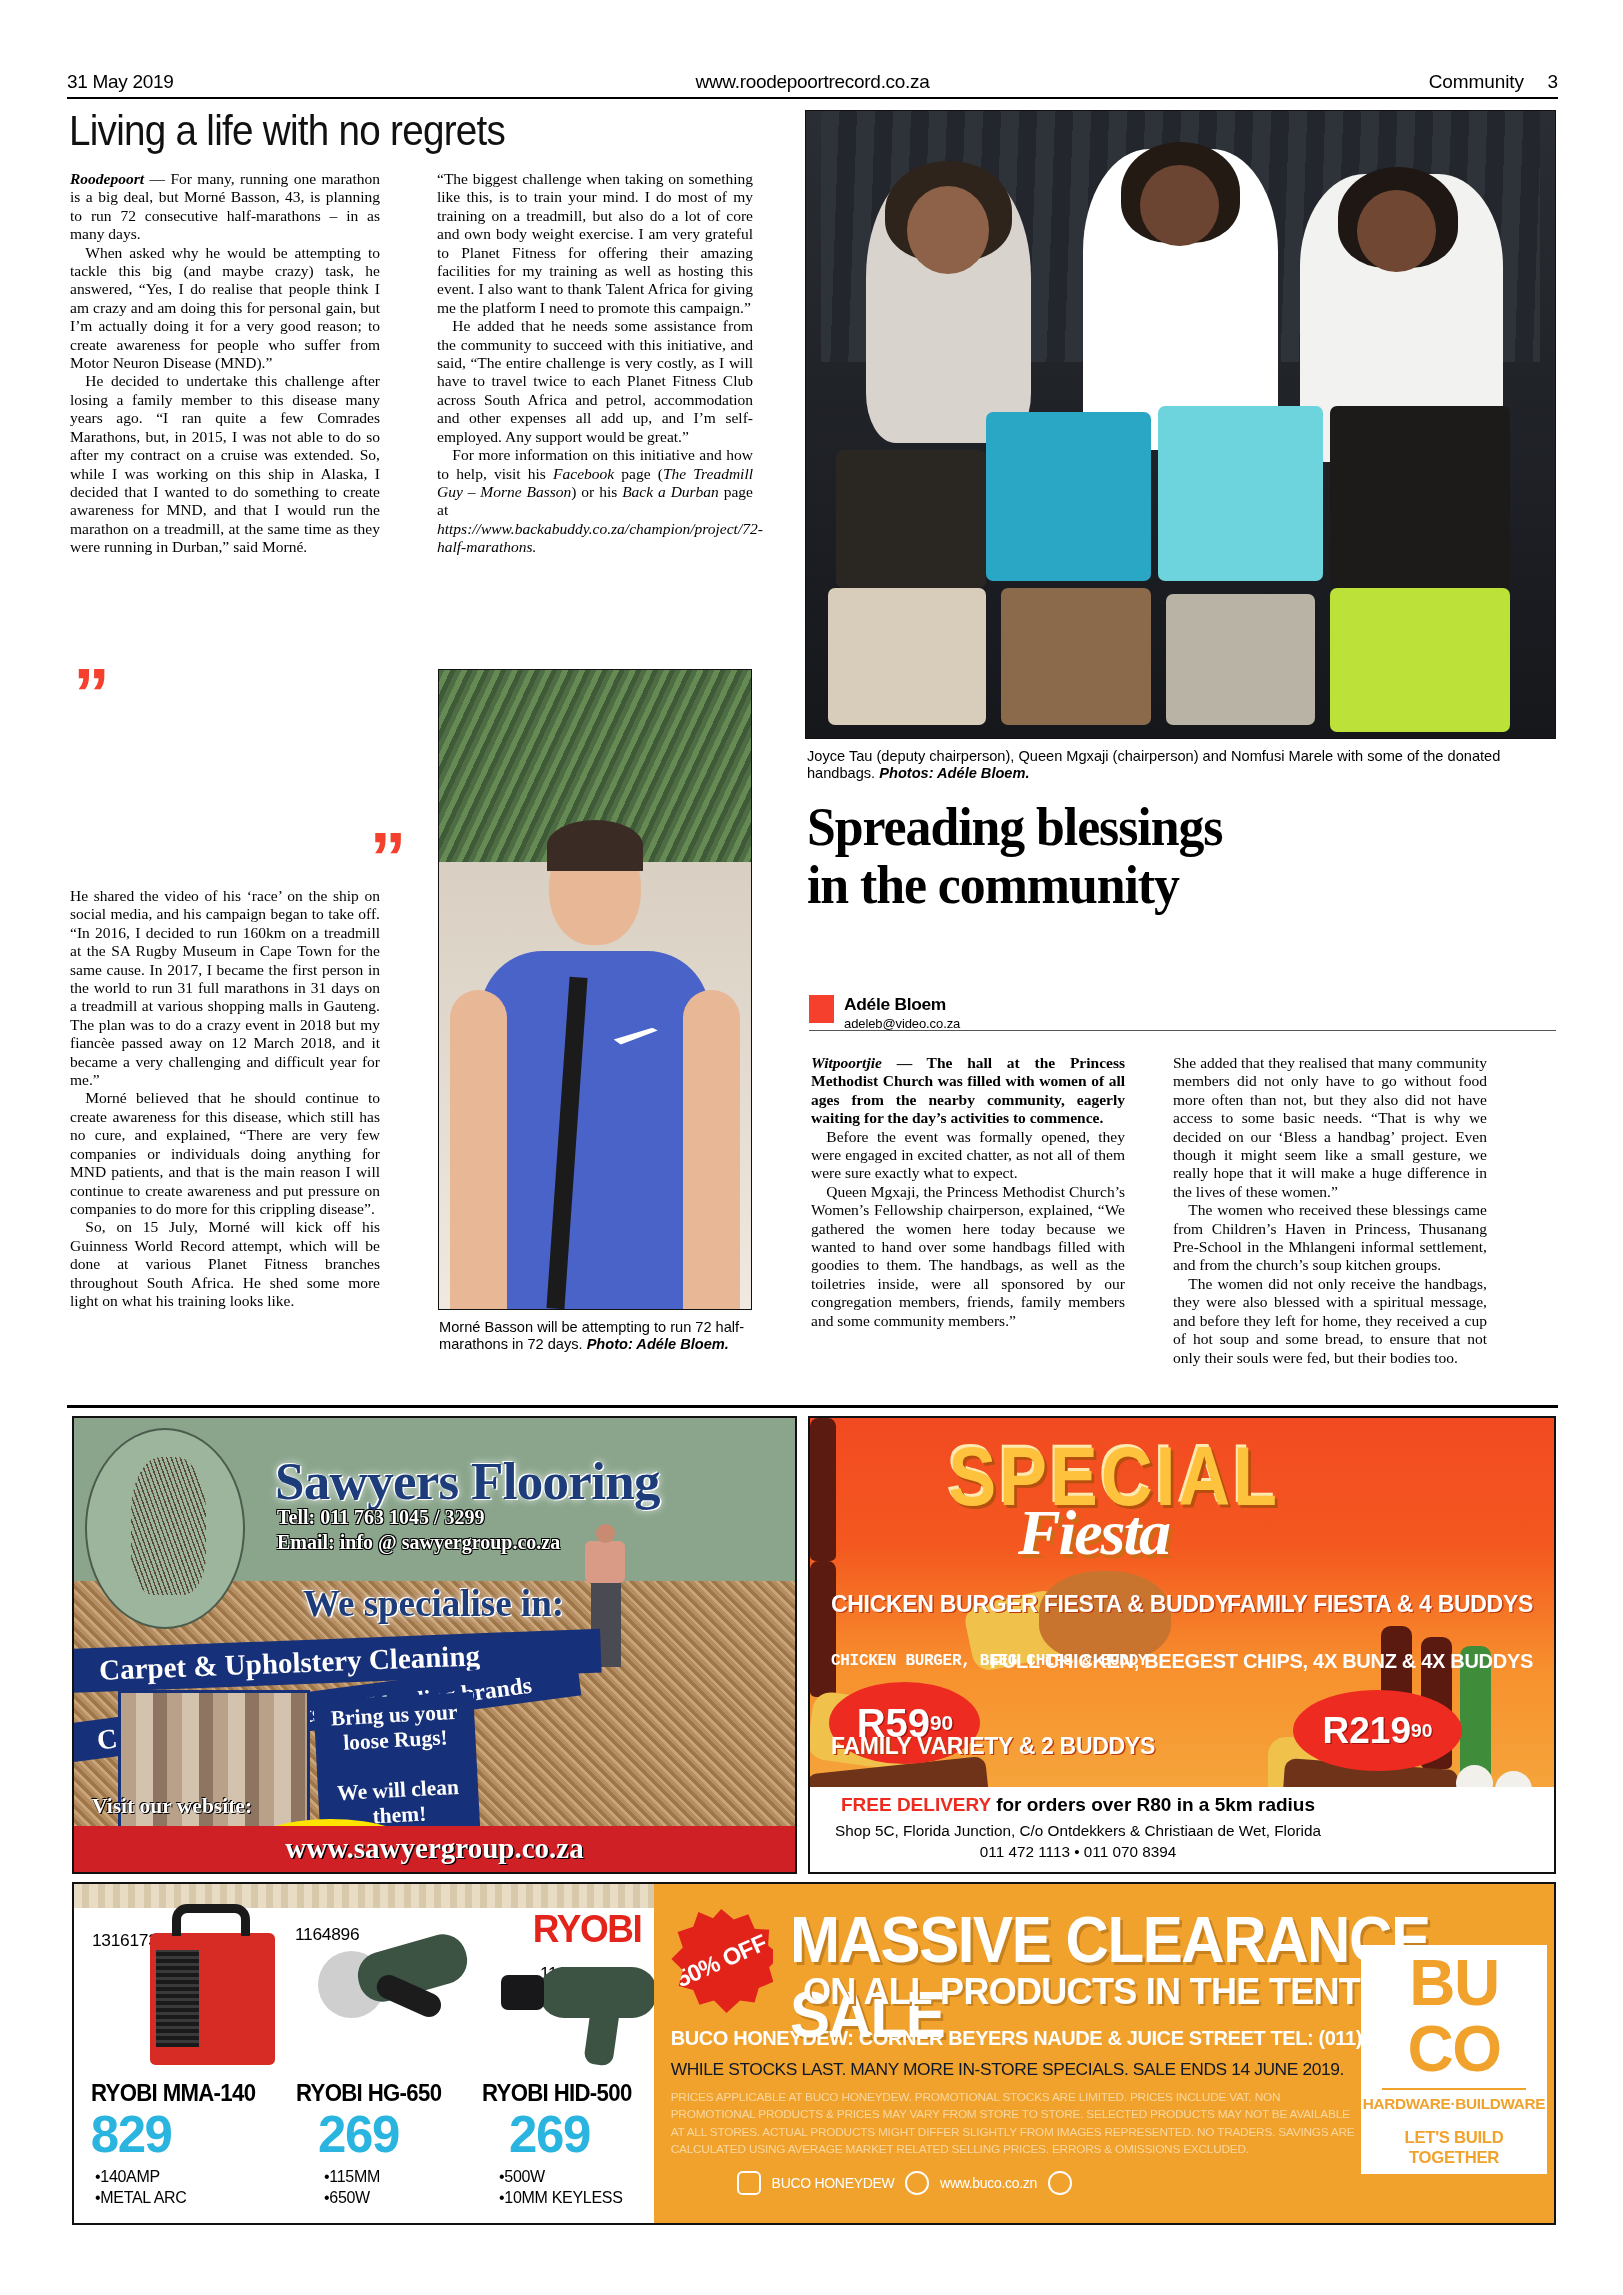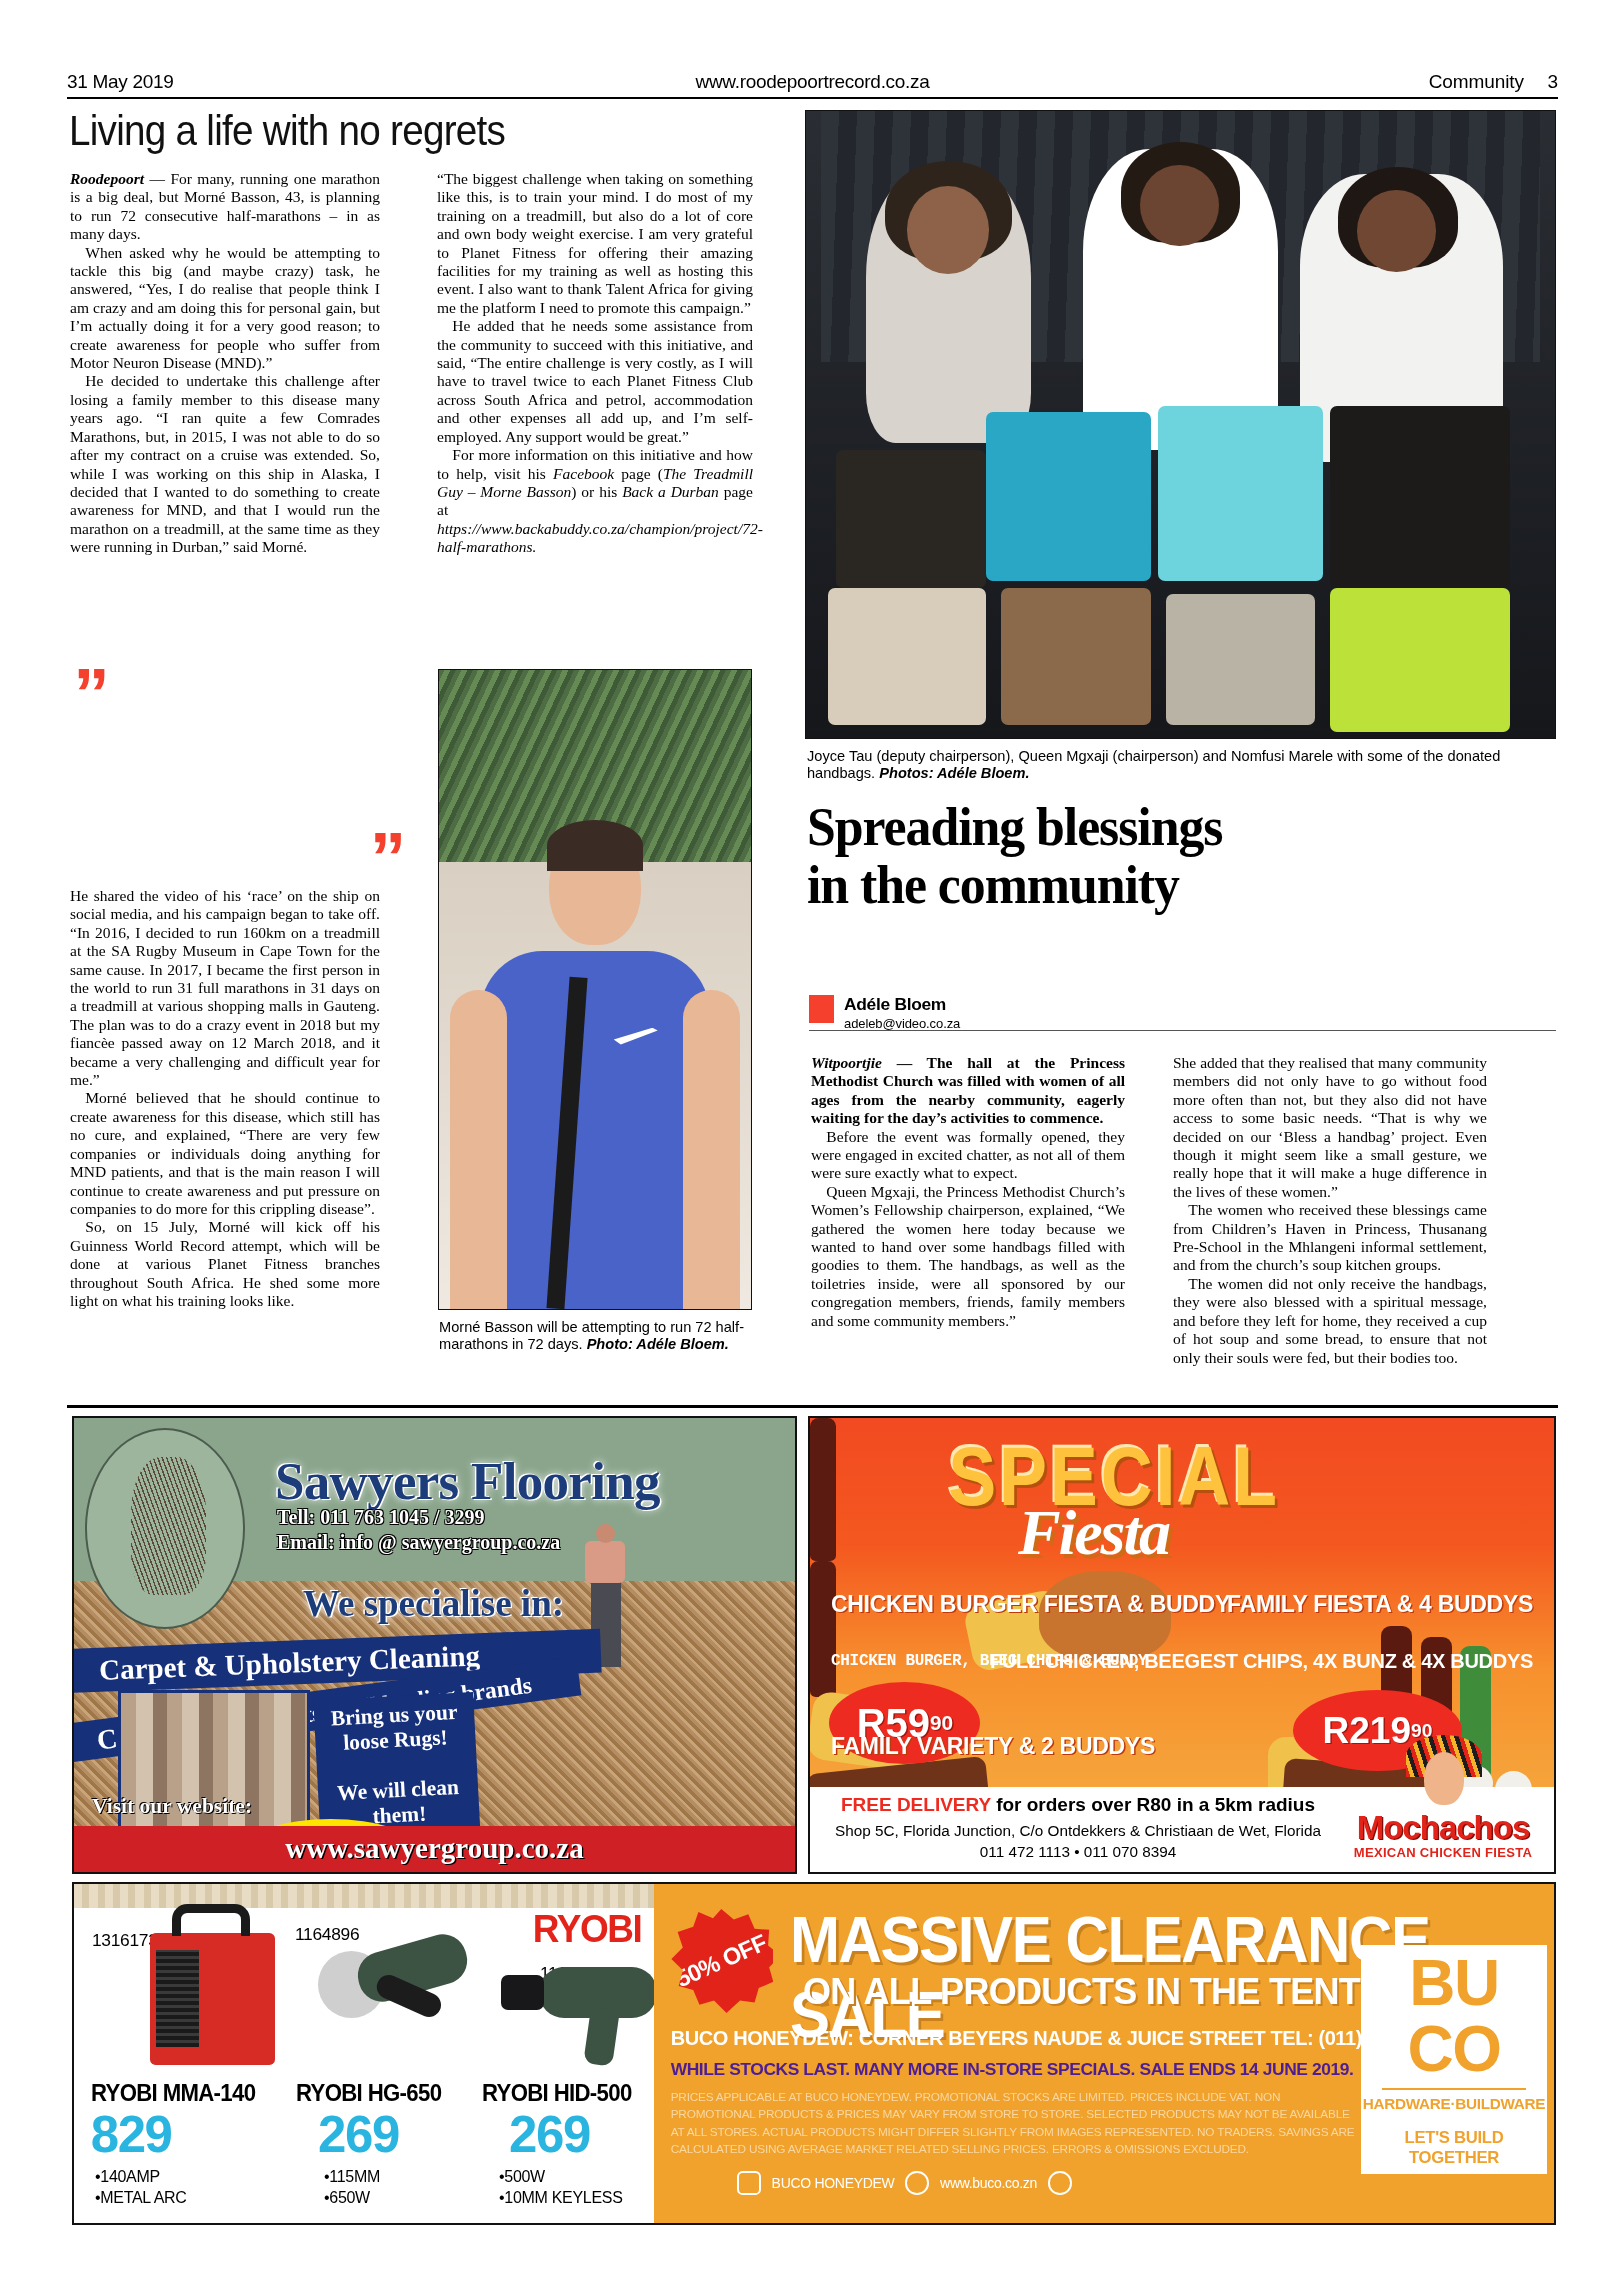--- a/index.html
+++ b/index.html
@@ -335,21 +335,21 @@
      font-family:"Liberation Sans", sans-serif; font-weight:700; font-size:60px;
      color:#fff; letter-spacing:-1.4px; text-shadow:2.8px 2.8px 0 #c7821f;
      transform:scaleY(1.08); transform-origin:left top;}
   .bu-head2 { position:absolute; left:149px; top:87px;
      font-family:"Liberation Sans", sans-serif; font-weight:700; font-size:36px;
      color:#fff; letter-spacing:-0.7px; text-shadow:2.1px 2.1px 0 #c7821f;}
   .bu-line1 { position:absolute; left:16.7px; top:143px;
      font-family:"Liberation Sans", sans-serif; font-weight:700; font-size:20px; color:#fff;
      letter-spacing:-0.4px;}
   .bu-line2 { position:absolute; left:16.7px; top:175px;
-     font-family:"Liberation Sans", sans-serif; font-weight:700; font-size:17.4px; color:#4c1d95;
+     font-family:"Liberation Sans", sans-serif; font-weight:400; font-size:17.4px; color:#0f172a;
      letter-spacing:-0.4px;}
   .bu-fine  { position:absolute; left:16.7px; top:205px; width:694px;
      font-family:"Liberation Sans", sans-serif; font-size:11.8px; line-height:17.4px; color:#fad7a0;
      letter-spacing:-0.2px;}
   .bu-social{ position:absolute; left:83px; top:287px; display:flex; align-items:center; gap:11px;
      font-family:"Liberation Sans", sans-serif; font-size:14px; color:#fff; letter-spacing:-0.3px;}
   .bu-ic { width:23.6px; height:23.6px; border:2.1px solid #fff; border-radius:5.6px; display:inline-block;}
   .bu-ic.circ { border-radius:50%; }
   .bu-logo { position:absolute; right:11px; top:61px; width:186px; height:229px; background:#fff; }
   .bu-logo .bl-bu { position:absolute; left:0; right:0; top:1.4px; text-align:center;
@@ -551,26 +551,20 @@
     </div>
 
     <div class="mo-footer">
       <div class="mo-fd">
         <em>FREE DELIVERY</em><span> for orders over R80 in a 5km radius</span>
       </div>
       <div class="mo-addr">
         <div>Shop 5C, Florida Junction, C/o Ontdekkers &amp; Christiaan de Wet, Florida</div>
         <div>011 472 1113 • 011 070 8394</div>
       </div>
-      <div class="mo-logo">
-        <div class="ml-feather"></div>
-        <div class="ml-head"></div>
-        <div class="ml-name">Mochachos</div>
-        <div class="ml-sub">MEXICAN CHICKEN FIESTA</div>
-      </div>
     </div>
   </div>
 
   <div class="ad-buco">
     <div class="bu-left">
       <div class="bu-strip"></div>
       <div class="bu-ryobi">RYOBI</div>
 
       <div class="bu-sku" style="left:18px;  top:46px;">1316173</div>
       <div class="bu-sku" style="left:221px; top:40px;">1164896</div>

